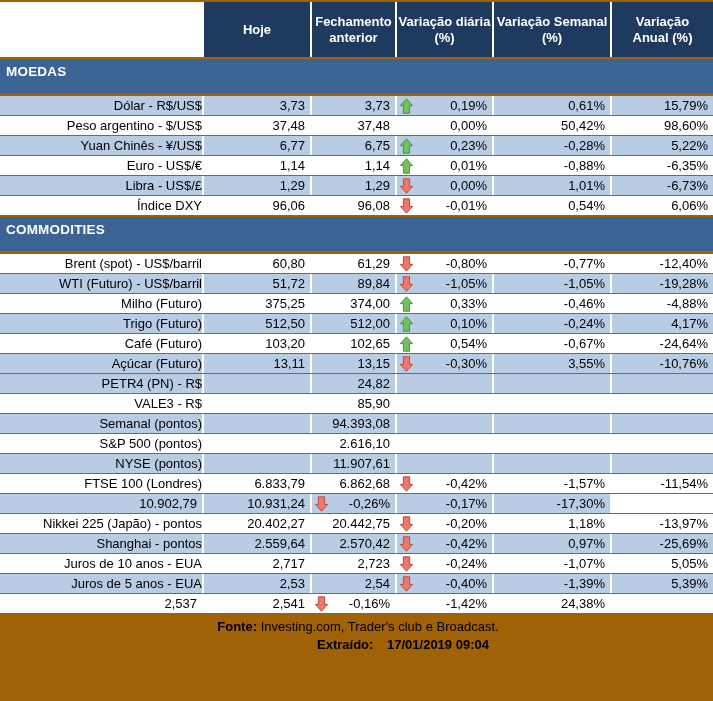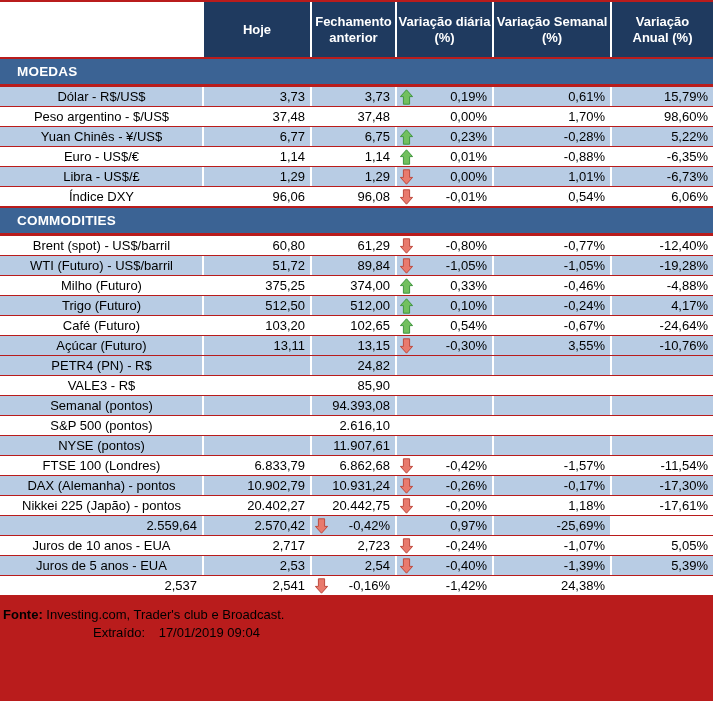--- a/index.html
+++ b/index.html
@@ -1,19 +1,19 @@
 <!DOCTYPE html>
 <html><head>
 <meta charset="utf-8">
 <style>
   html,body{margin:0;padding:0;background:#ffffff;}
   .sheet{
     position:relative;
     width:713px;height:701px;
-    background:#b91c1c;
+    background:#a16207;
     font-family:"Liberation Sans","DejaVu Sans",sans-serif;
     font-size:13px;color:#000;
     overflow:hidden;
     box-sizing:border-box;
     padding-top:2px;
   }
   .grid{
     display:grid;
     grid-template-columns:202px 106px 83px 95px 116px 101px;
     column-gap:2px;
@@ -25,46 +25,46 @@
     display:flex;align-items:center;justify-content:center;
     text-align:center;
     white-space:pre-line;
     font-weight:bold;color:#ffffff;
     line-height:16px;
     background:var(--navy);
   }
   .hcell.corner{background:#ffffff;}
   
   .band{
-    height:25px;line-height:25px;
+    height:34px;line-height:25px;
     margin:2px 0 3px 0;
     background:var(--band);
     color:#ffffff;font-weight:bold;font-size:13.5px;
-    padding-left:17px;
+    padding-left:6px;
     letter-spacing:0.2px;
   }
   
   .row{height:19px;margin-bottom:1px;}
   .cell{
     display:flex;align-items:center;
     background:#ffffff;
     overflow:hidden;
     line-height:19px;
   }
   .row.shade .cell{background:var(--rowshade);}
-  .cell.label{padding-left:1px;justify-content:center;}
+  .cell.label{padding-left:1px;justify-content:flex-end;}
   .cell.num{padding-right:5px;justify-content:flex-end;}
   .cell.diaria{position:relative;padding-left:18px;}
   .cell.diaria .arr{
     position:absolute;left:3px;top:1.5px;width:13px;height:16px;
   }
-  .footer{margin-top:11px;line-height:18px;}
+  .footer{margin-top:5px;line-height:18px;text-align:center;}
   .fonte-line{padding-left:3px;}
   .bold{font-weight:bold;}
-  .extraido-line{padding-left:93px;}
+  .extraido-line{padding-left:93px;font-weight:bold;}
   .extraido-line .val{margin-left:10px;}
 </style>
 </head>
 <body>
 
 <div class="sheet" style="--navy: #1F3A5F; --band: #3B6394; --rowshade: #B8CCE4;">
 
   <div class="grid header-row" id="header-row">
       <div class="hcell corner"></div>
       <div class="hcell">Hoje</div>
@@ -110,21 +110,21 @@
         <div class="cell num">
           <span>37,48</span>
         </div>
         <div class="cell num">
           <span>37,48</span>
         </div>
         <div class="cell num diaria">
           <span>0,00%</span>
         </div>
         <div class="cell num">
-          <span>1,70%</span>
+          <span>50,42%</span>
         </div>
         <div class="cell num">
           <span>98,60%</span>
         </div>
       </div>
       <div class="grid row shade">
         <div class="cell label">
           <span>Yuan Chinês - ¥/US$</span>
         </div>
         <div class="cell num">
@@ -471,23 +471,20 @@
           <span>-0,42%</span>
         </div>
         <div class="cell num">
           <span>-1,57%</span>
         </div>
         <div class="cell num">
           <span>-11,54%</span>
         </div>
       </div>
       <div class="grid row shade">
-        <div class="cell label">
-          <span>DAX (Alemanha) - pontos</span>
-        </div>
         <div class="cell num">
           <span>10.902,79</span>
         </div>
         <div class="cell num">
           <span>10.931,24</span>
         </div>
         <div class="cell num diaria">
           <svg viewBox="0 0 13 16" class="arr">
             <polygon points="3.4,0.8 9.6,0.8 9.6,8.4 12.6,8.4 6.5,15.2 0.4,8.4 3.4,8.4" fill="#E97A6D" stroke="#BC4A3F" stroke-width="1"></polygon>
           </svg>
@@ -513,24 +510,27 @@
         <div class="cell num diaria">
           <svg viewBox="0 0 13 16" class="arr">
             <polygon points="3.4,0.8 9.6,0.8 9.6,8.4 12.6,8.4 6.5,15.2 0.4,8.4 3.4,8.4" fill="#E97A6D" stroke="#BC4A3F" stroke-width="1"></polygon>
           </svg>
           <span>-0,20%</span>
         </div>
         <div class="cell num">
           <span>1,18%</span>
         </div>
         <div class="cell num">
-          <span>-17,61%</span>
-        </div>
-      </div>
-      <div class="grid row shade">
+          <span>-13,97%</span>
+        </div>
+      </div>
+      <div class="grid row shade">
+        <div class="cell label">
+          <span>Shanghai - pontos</span>
+        </div>
         <div class="cell num">
           <span>2.559,64</span>
         </div>
         <div class="cell num">
           <span>2.570,42</span>
         </div>
         <div class="cell num diaria">
           <svg viewBox="0 0 13 16" class="arr">
             <polygon points="3.4,0.8 9.6,0.8 9.6,8.4 12.6,8.4 6.5,15.2 0.4,8.4 3.4,8.4" fill="#E97A6D" stroke="#BC4A3F" stroke-width="1"></polygon>
           </svg>

